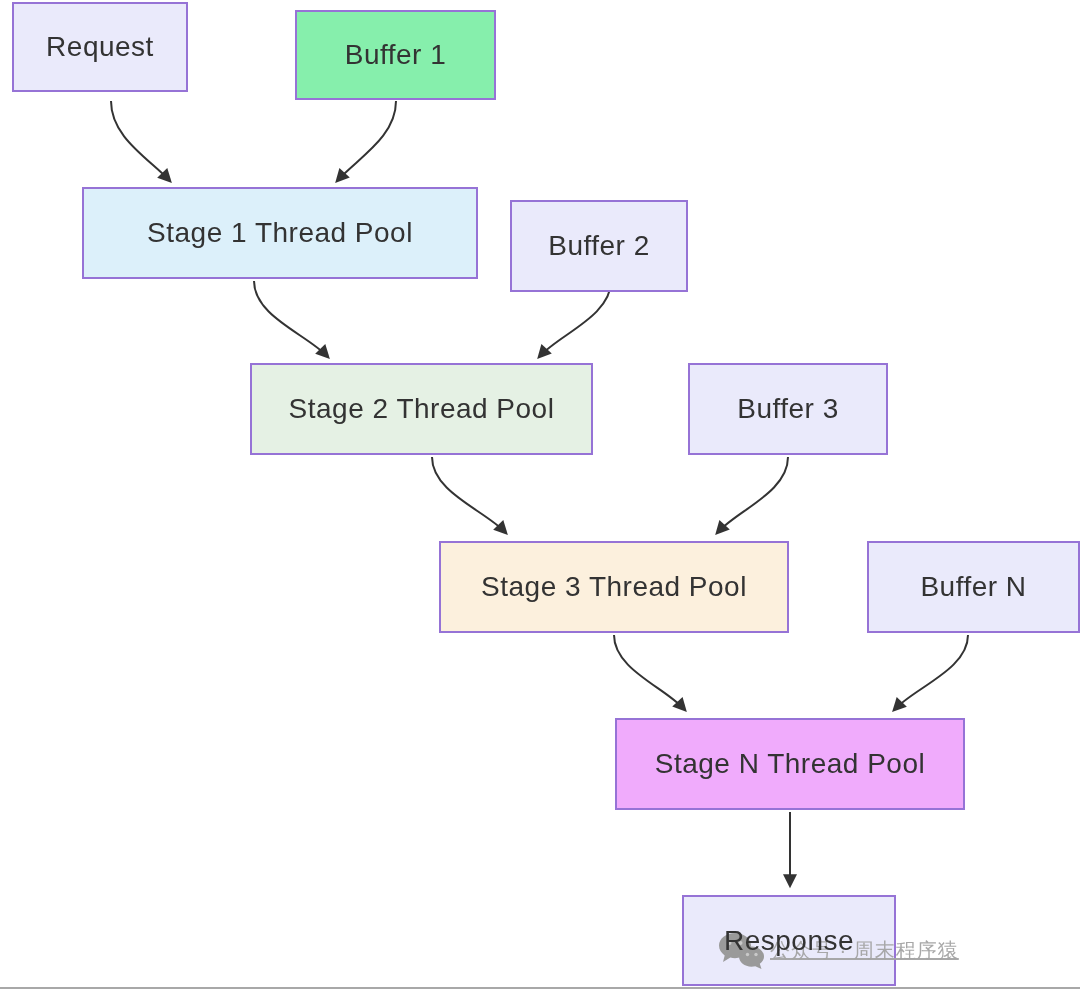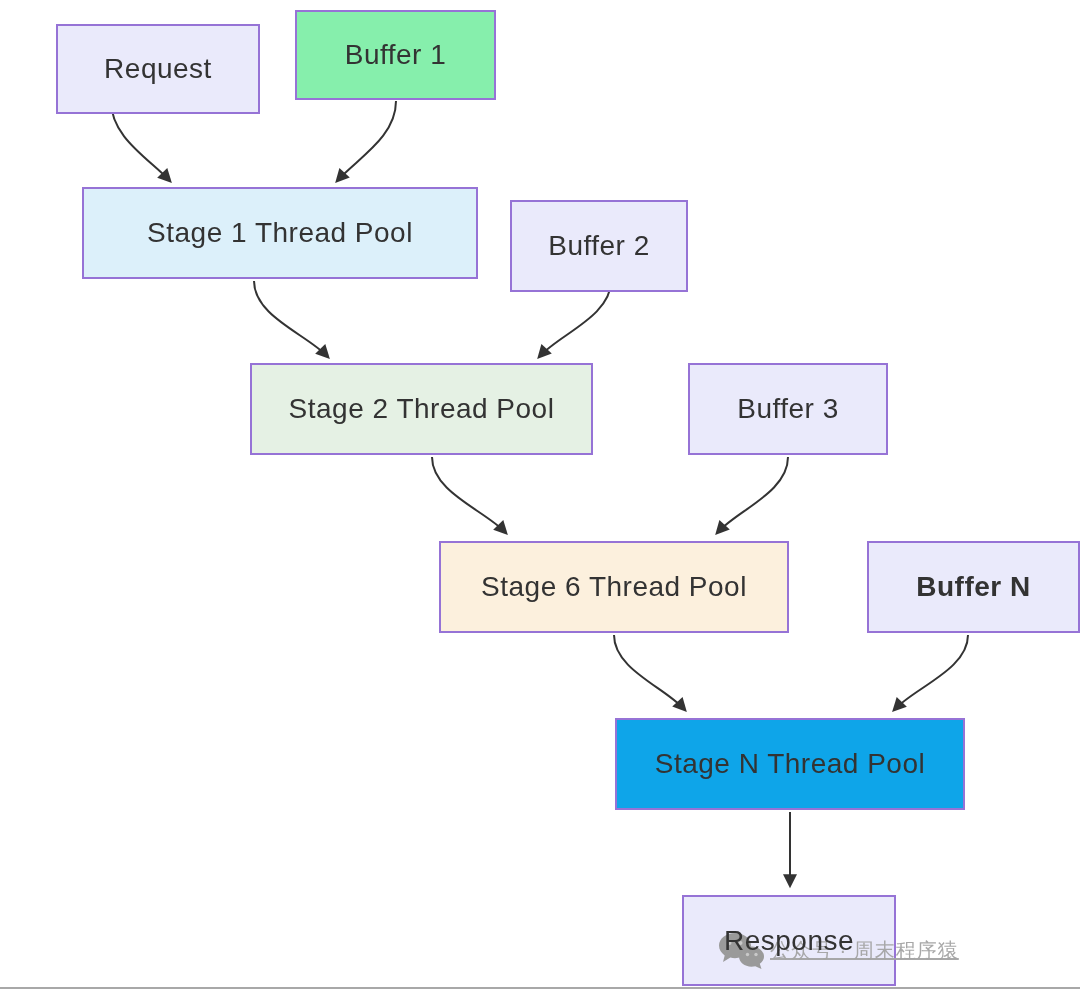--- a/index.html
+++ b/index.html
@@ -92,45 +92,45 @@
         <path d="M611,281 C611,316 560,334 540,356" class="edge" marker-end="url(#arrow)"></path>
         <path d="M432,457 C432,492 484,510 505,532" class="edge" marker-end="url(#arrow)"></path>
         <path d="M788,457 C788,492 738,510 718,532" class="edge" marker-end="url(#arrow)"></path>
         <path d="M614,635 C614,669 664,687 684,709" class="edge" marker-end="url(#arrow)"></path>
         <path d="M968,635 C968,669 916,687 895,709" class="edge" marker-end="url(#arrow)"></path>
         <path d="M790,812 L790,884" class="edge" marker-end="url(#arrow)"></path>
       </g>
   </svg>
 
   <div>
-      <div class="node" style="left: 12px; top: 24px; width: 204px; height: 90px; background: rgb(234, 234, 251); border-color: rgb(150, 115, 214); margin-left: 44px;">
+      <div class="node" style="left: 12px; top: 2px; width: 176px; height: 90px; background: rgb(234, 234, 251); border-color: rgb(150, 115, 214);">
         <span class="node-label">Request</span>
       </div>
       <div class="node" style="left: 295px; top: 10px; width: 201px; height: 90px; background: #86efac; border-color: rgb(150, 115, 214);">
         <span class="node-label">Buffer 1</span>
       </div>
       <div class="node" style="left: 82px; top: 187px; width: 396px; height: 92px; background: rgb(220, 240, 250); border-color: rgb(150, 115, 214);">
         <span class="node-label">Stage 1 Thread Pool</span>
       </div>
       <div class="node" style="left: 510px; top: 200px; width: 178px; height: 92px; background: rgb(234, 234, 251); border-color: rgb(150, 115, 214); align-items: center;">
         <span class="node-label">Buffer 2</span>
       </div>
       <div class="node" style="left: 250px; top: 363px; width: 343px; height: 92px; background: rgb(229, 241, 228); border-color: rgb(150, 115, 214);">
         <span class="node-label">Stage 2 Thread Pool</span>
       </div>
       <div class="node" style="left: 688px; top: 363px; width: 200px; height: 92px; background: rgb(234, 234, 251); border-color: rgb(150, 115, 214);">
         <span class="node-label">Buffer 3</span>
       </div>
       <div class="node" style="left: 439px; top: 541px; width: 350px; height: 92px; background: rgb(252, 240, 221); border-color: rgb(150, 115, 214);">
-        <span class="node-label">Stage 6 Thread Pool</span>
+        <span class="node-label">Stage 3 Thread Pool</span>
       </div>
-      <div class="node" style="left: 867px; top: 541px; width: 213px; height: 92px; background: rgb(234, 234, 251); border-color: rgb(150, 115, 214); font-weight: bold;">
+      <div class="node" style="left: 867px; top: 541px; width: 213px; height: 92px; background: rgb(234, 234, 251); border-color: rgb(150, 115, 214);">
         <span class="node-label">Buffer N</span>
       </div>
-      <div class="node" style="left: 615px; top: 718px; width: 350px; height: 92px; background: #0ea5e9; border-color: rgb(150, 115, 214);">
+      <div class="node" style="left: 615px; top: 718px; width: 350px; height: 92px; background: #f0abfc; border-color: rgb(150, 115, 214);">
         <span class="node-label">Stage N Thread Pool</span>
       </div>
       <div class="node" style="left: 682px; top: 895px; width: 214px; height: 91px; background: rgb(234, 234, 251); border-color: rgb(150, 115, 214);">
         <span class="node-label">Response</span>
       </div>
     </div>
 
   <div class="watermark">
     <svg class="watermark-icon" viewBox="0 0 46 38" xmlns="http://www.w3.org/2000/svg">
       <g fill="#9a9a9a">

